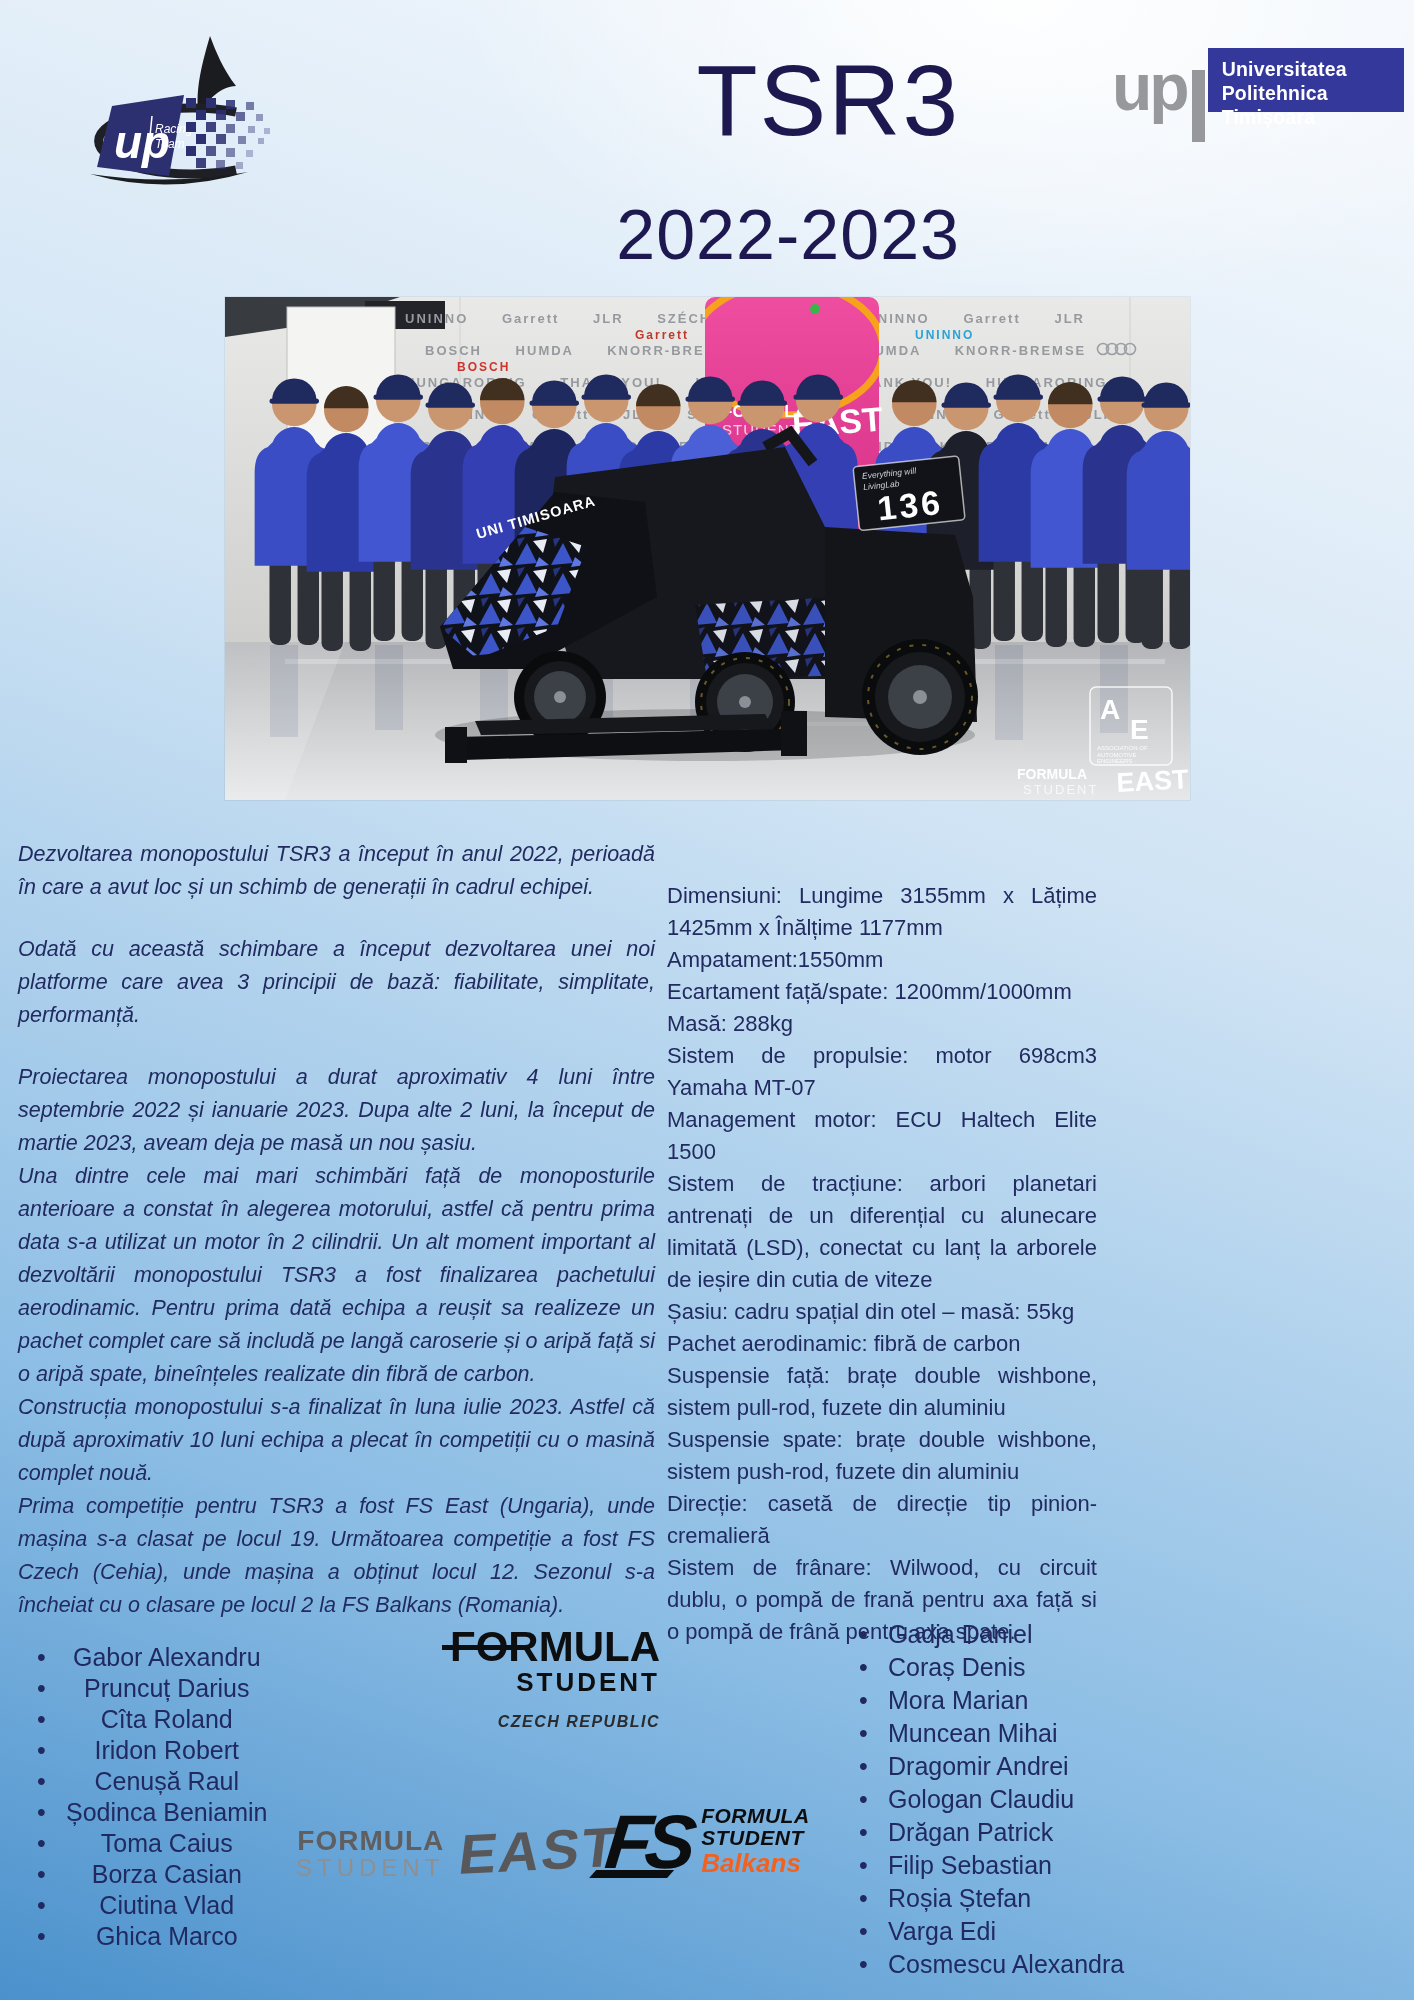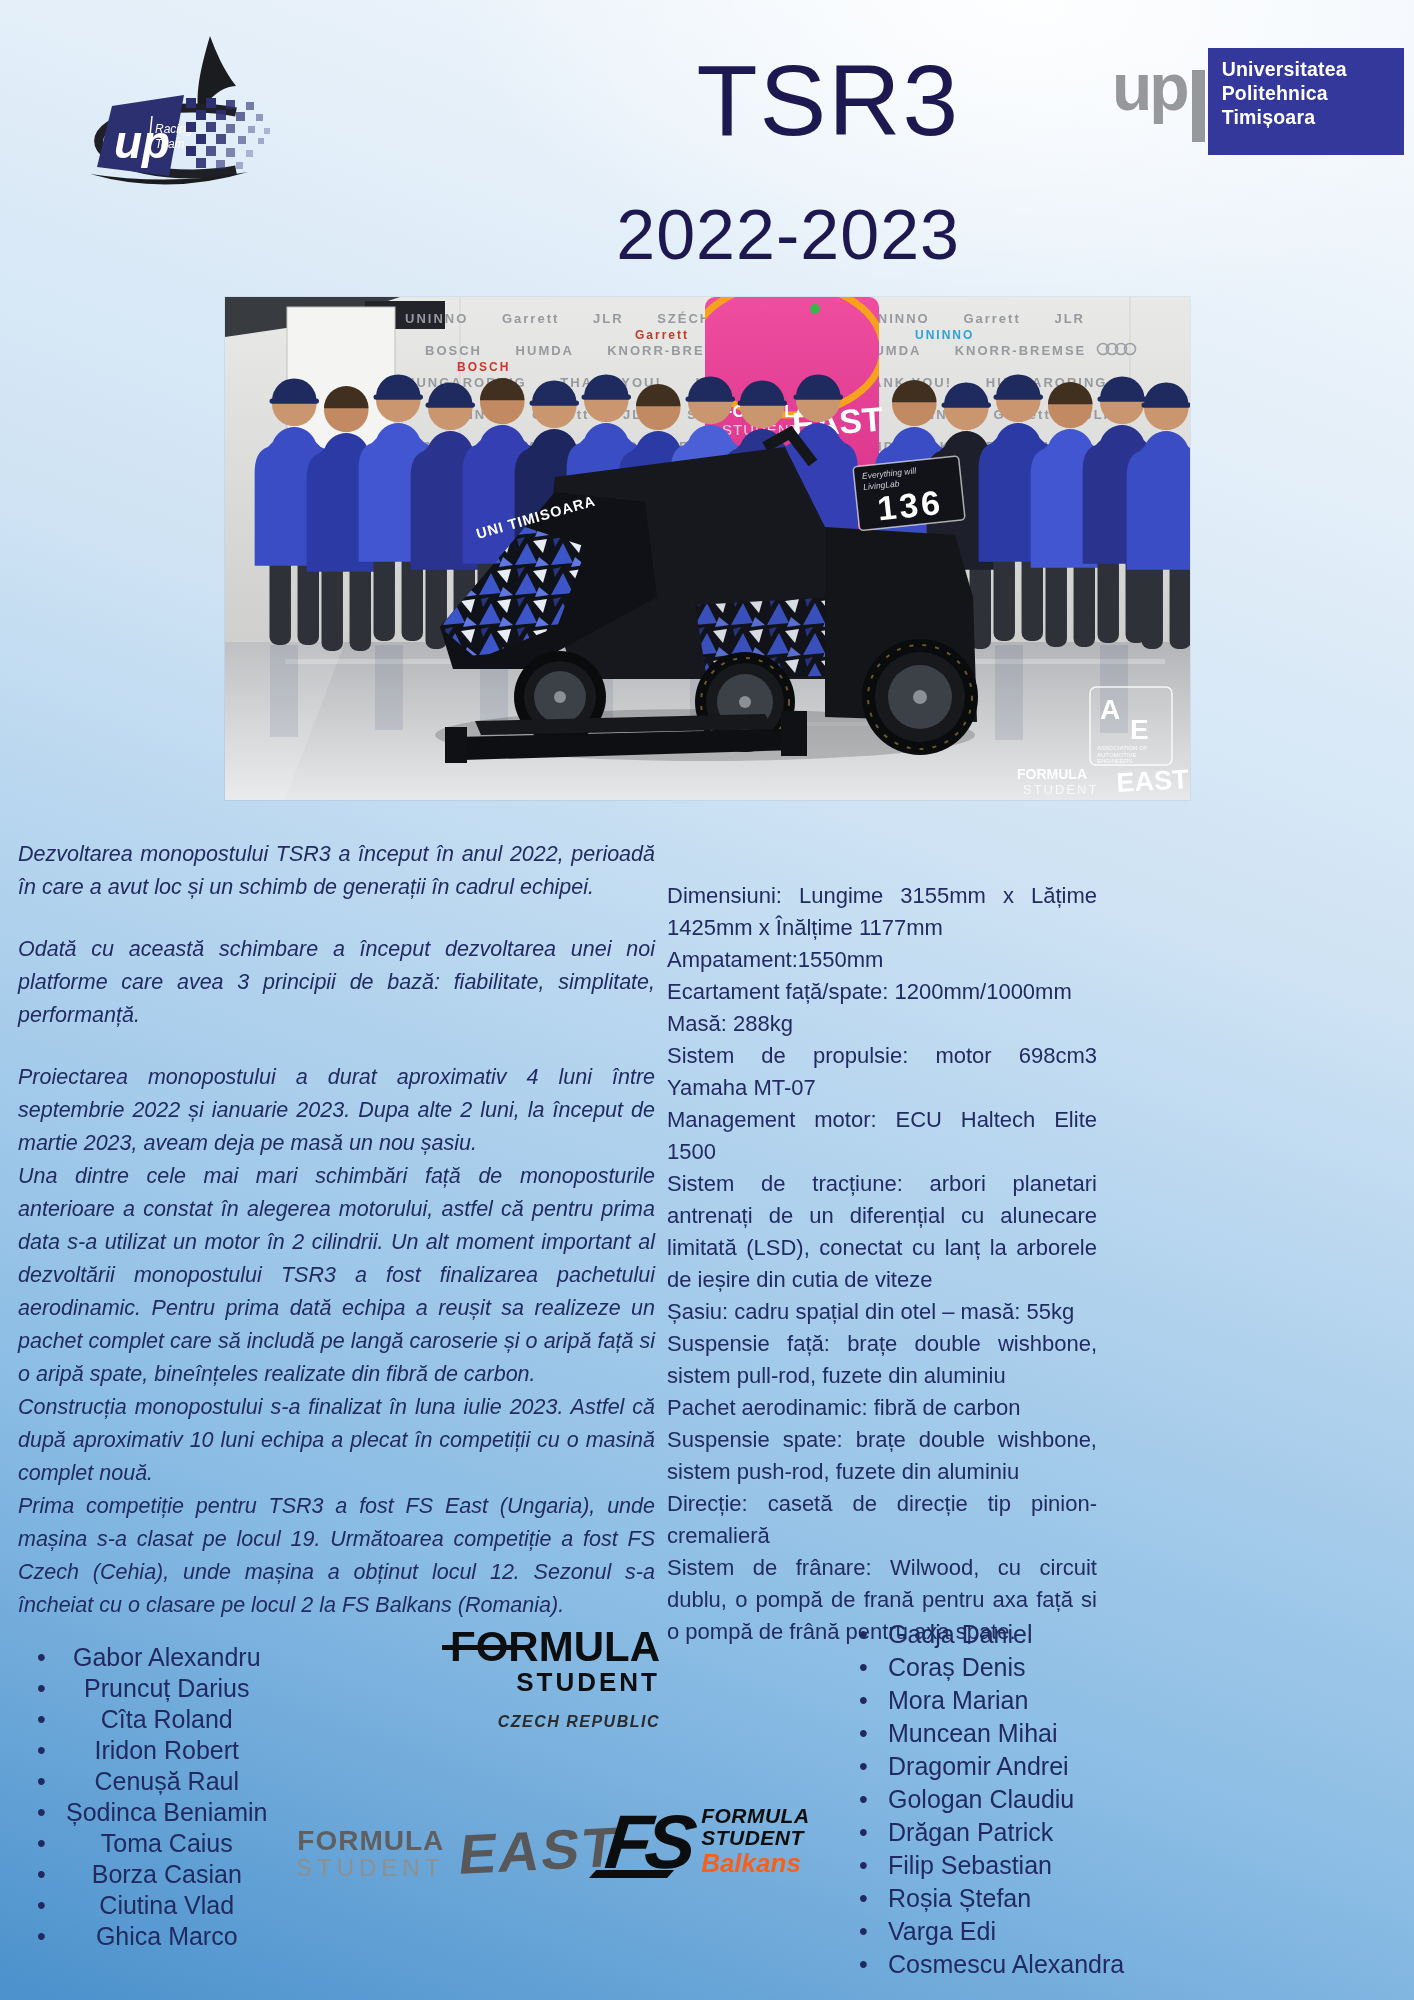--- a/index.html
+++ b/index.html
@@ -21,21 +21,21 @@
     position:absolute; top:40px; left:0; width:100%;
     font-size:100px; font-weight:500; letter-spacing:2px; color:#1d1950; line-height:1;
   }
   .title-block h2 {
     position:absolute; top:158px; left:0; width:100%;
     font-size:70px; font-weight:500; letter-spacing:1px; color:#1d1950; line-height:1;margin-top:32px;
   }
   .upt-logo { position:absolute; left:1112px; top:48px; display:flex; align-items:flex-start; }
   .upt-up { font-size:66px; font-weight:700; color:#96989b; letter-spacing:-3px; line-height:0.95; margin-top:8px; }
   .upt-tbar { width:13px; height:72px; background:#96989b; margin:22px 0 0 5px; }
-  .upt-box { width:196px; height:107px; background:#34389b; margin-left:3px; padding:9px 0 0 14px; }
+  .upt-box { width:196px; height:64px; background:#34389b; margin-left:3px; padding:9px 0 0 14px; }
   .upt-box span { display:block; color:#fff; font-size:19.5px; font-weight:600; line-height:1.24; letter-spacing:0.2px; }
   
   .photo { position:absolute; left:225px; top:297px; width:965px; height:503px; box-shadow:0 0 0 1px rgba(0,0,0,.05); }
   .photo svg { display:block; width:100%; height:100%; }
   .wallrow { white-space:pre; }
   
   .col-left {
     position:absolute; left:18px; top:838px; width:637px;
     font-size:21.5px; line-height:33px; font-weight:500; text-align:justify; color:#222b60;font-style:italic;
   }
@@ -332,22 +332,22 @@
 
   <section class="col-right">
     <p>Dimensiuni: Lungime 3155mm x Lățime 1425mm x Înălțime 1177mm</p>
     <p>Ampatament:1550mm</p>
     <p>Ecartament față/spate: 1200mm/1000mm</p>
     <p>Masă: 288kg</p>
     <p>Sistem de propulsie: motor 698cm3 Yamaha MT-07</p>
     <p>Management motor: ECU Haltech Elite 1500</p>
     <p>Sistem de tracțiune: arbori planetari antrenați de un diferențial cu alunecare limitată (LSD), conectat cu lanț la arborele de ieșire din cutia de viteze</p>
     <p>Șasiu: cadru spațial din otel – masă: 55kg</p>
+    <p>Pachet aerodinamic: fibră de carbon</p>
     <p>Suspensie față: brațe double wishbone, sistem pull-rod, fuzete din aluminiu</p>
-    <p>Pachet aerodinamic: fibră de carbon</p>
     <p>Suspensie spate: brațe double wishbone, sistem push-rod, fuzete din aluminiu</p>
     <p>Direcție: casetă de direcție tip pinion-cremalieră</p>
     <p>Sistem de frânare: Wilwood, cu circuit dublu, o pompă de frană pentru axa față si o pompă de frână pentru axa spate.</p>
   </section>
 
   <ul class="names names-left">
     <li>Gabor Alexandru</li>
     <li>Pruncuț Darius</li>
     <li>Cîta Roland</li>
     <li>Iridon Robert</li>

